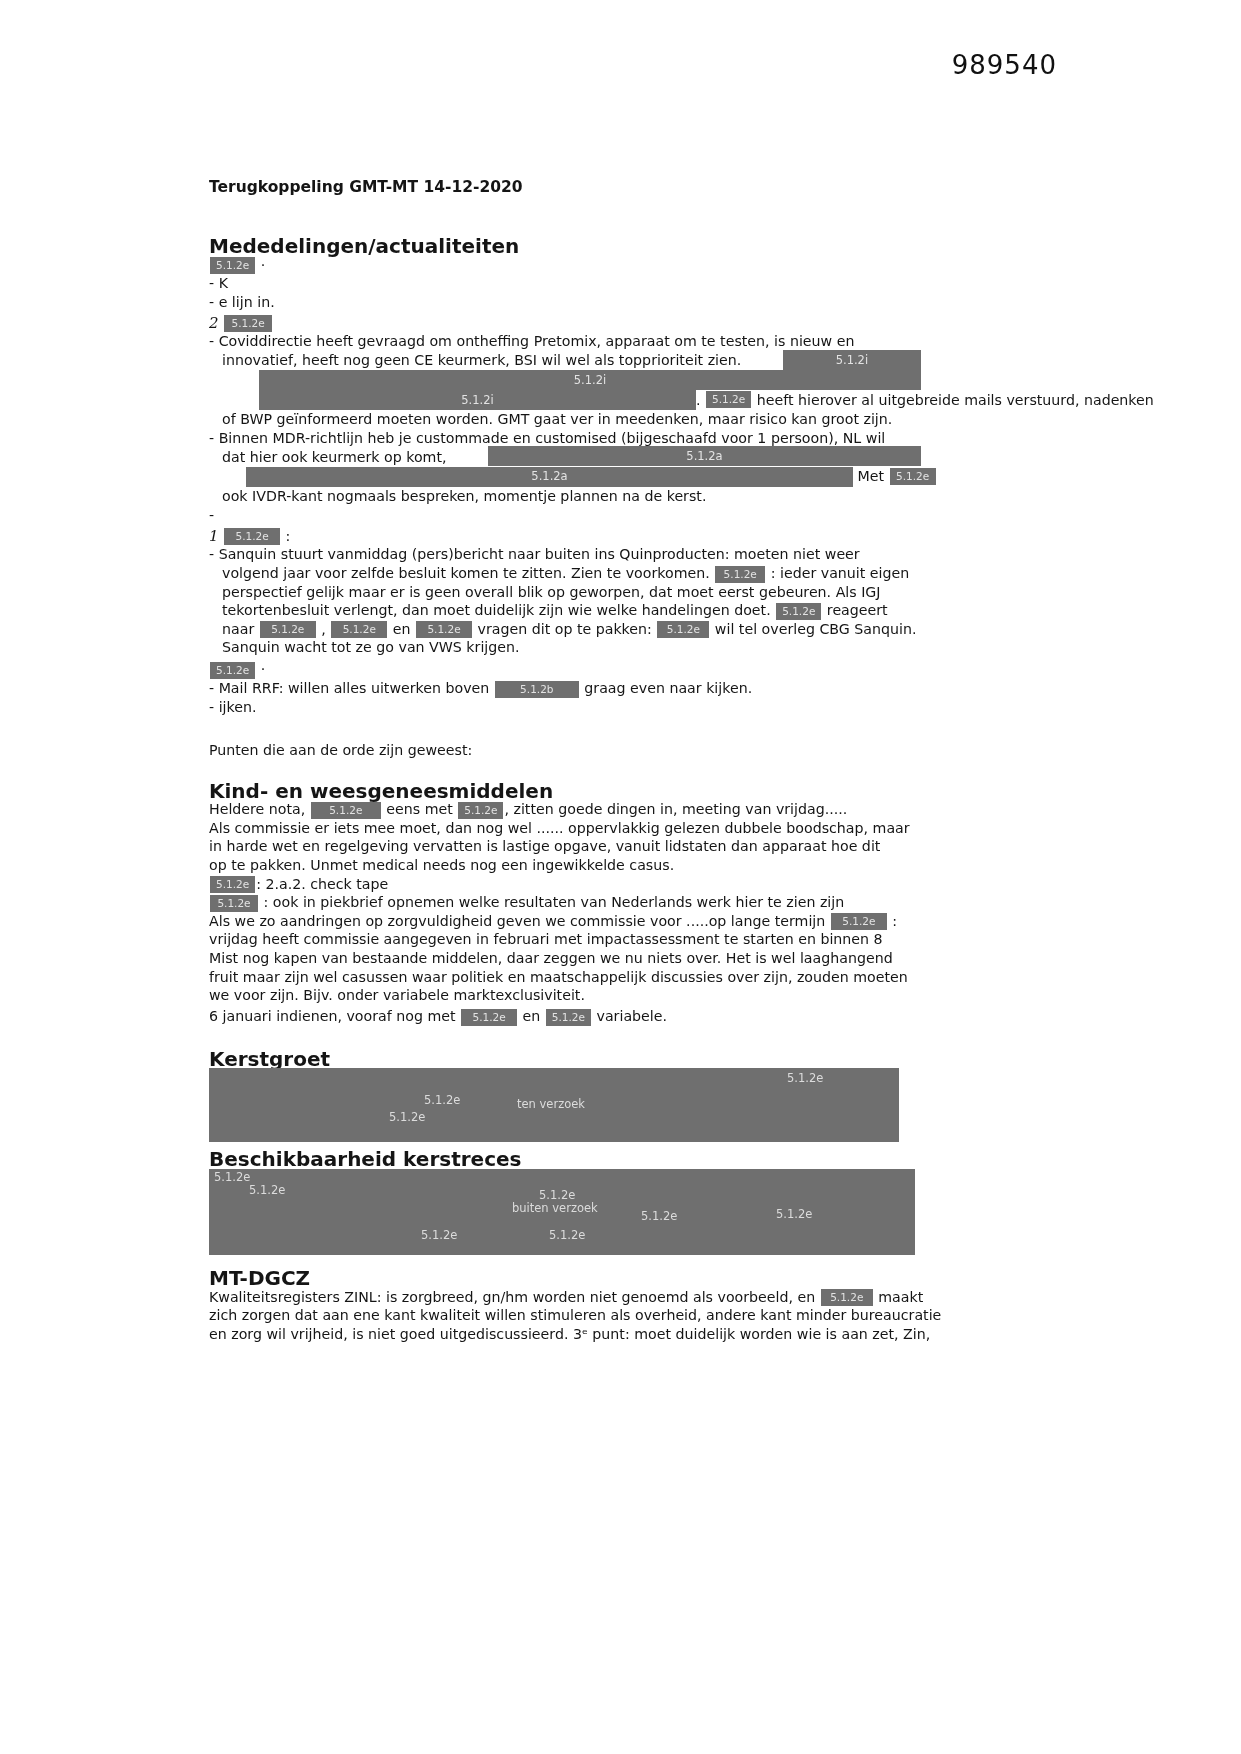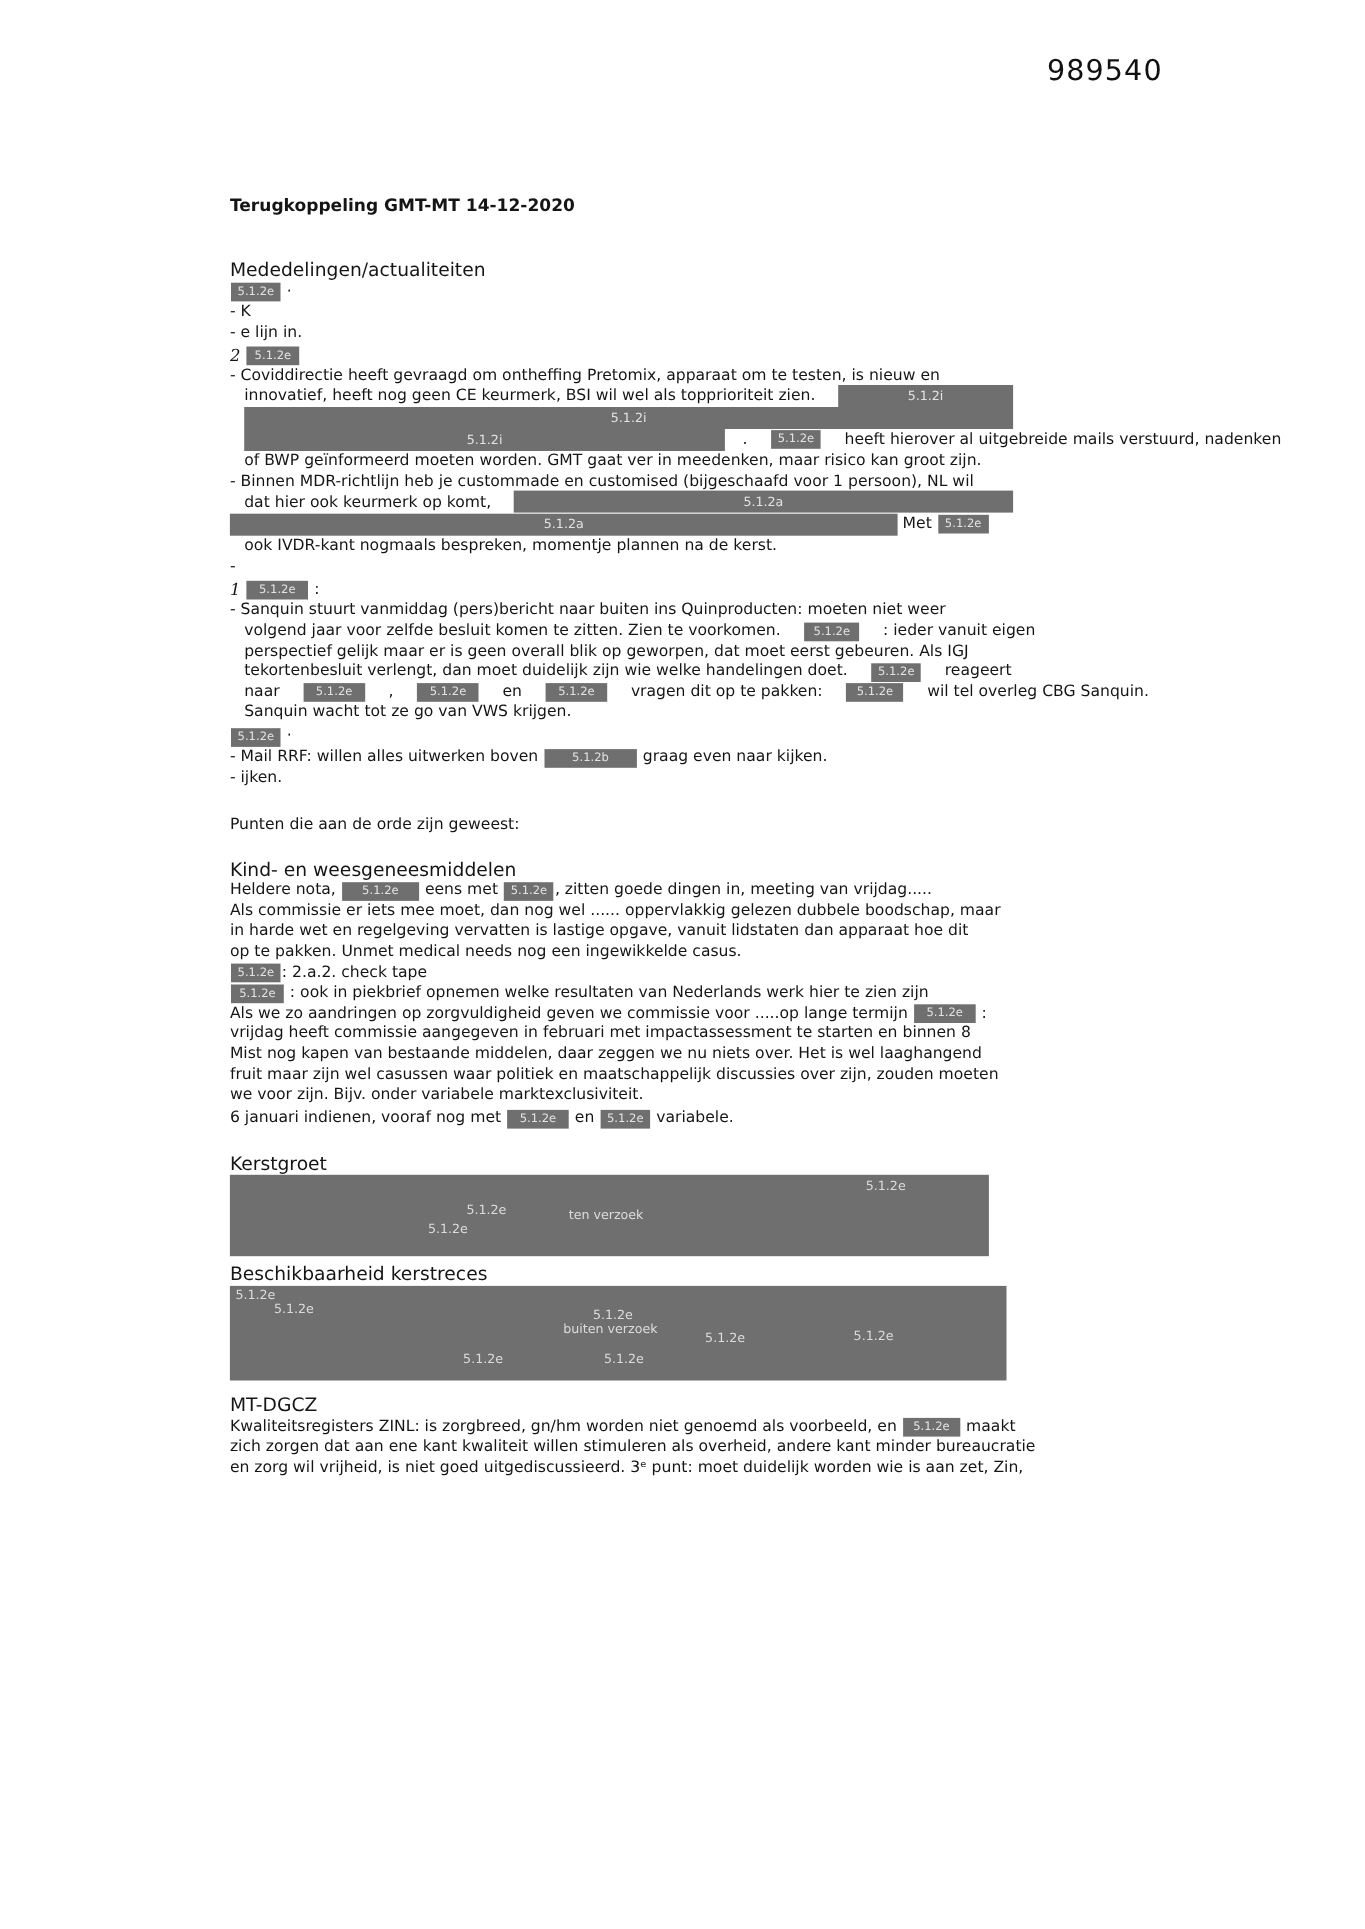--- a/index.html
+++ b/index.html
@@ -13,21 +13,21 @@
     overflow:hidden;
   }
   .docnum{
     position:absolute;top:50px;right:184px;
     font-size:26px;letter-spacing:1px;color:#111;text-align:right;
   }
   .content{
     position:absolute;left:209px;top:178px;width:712px;
   }
   .title{font-size:15.5px;font-weight:bold;margin:0 0 41px 0;}
-  .sec-heading{font-size:17px;font-weight:normal;line-height:18.6px;}
+  .sec-heading{font-size:20px;font-weight:bold;line-height:18.6px;}
   .line{
     display:flex;align-items:flex-end;
     font-size:14.2px;line-height:18.6px;height:18.6px;
   }
   .line .txt{white-space:pre;flex:none;}
   .line .numi{
     font-family:"DejaVu Serif","Liberation Serif",serif;
     font-style:italic;font-size:15px;white-space:pre;flex:none;
   }
   .chip{
@@ -35,30 +35,31 @@
     background:#6f6f6f;color:#e3e3e3;
     font-size:10.5px;line-height:15px;height:17px;
     padding:1px 6px 0 6px;text-align:center;
     margin:0 1px 0 1px;
   }
   .bar{
     flex:none;background:#6f6f6f;color:#e3e3e3;
     font-size:11.5px;height:20px;
     display:flex;align-items:center;justify-content:center;
     overflow:hidden;
+    margin-left:37px;
   }
   .bar.fill{flex:1 1 auto;}
   .barline{height:20px;align-items:center;}
   .redblock{
     position:relative;background:#6f6f6f;color:#dcdcdc;
     font-size:11.5px;
   }
   .redblock .blabel{position:absolute;white-space:pre;}
   .gap{width:1px;}
-  .ind{padding-left:13px;gap:16px;}
+  .ind{padding-left:13px;}
 </style>
 </head>
 <body>
 
 <div class="page">
   <div class="docnum">989540</div>
   <div class="content">
     <div class="title">Terugkoppeling GMT-MT 14-12-2020</div>
     <div id="doc-body">
         <div class="sec-heading">Mededelingen/actualiteiten</div>

